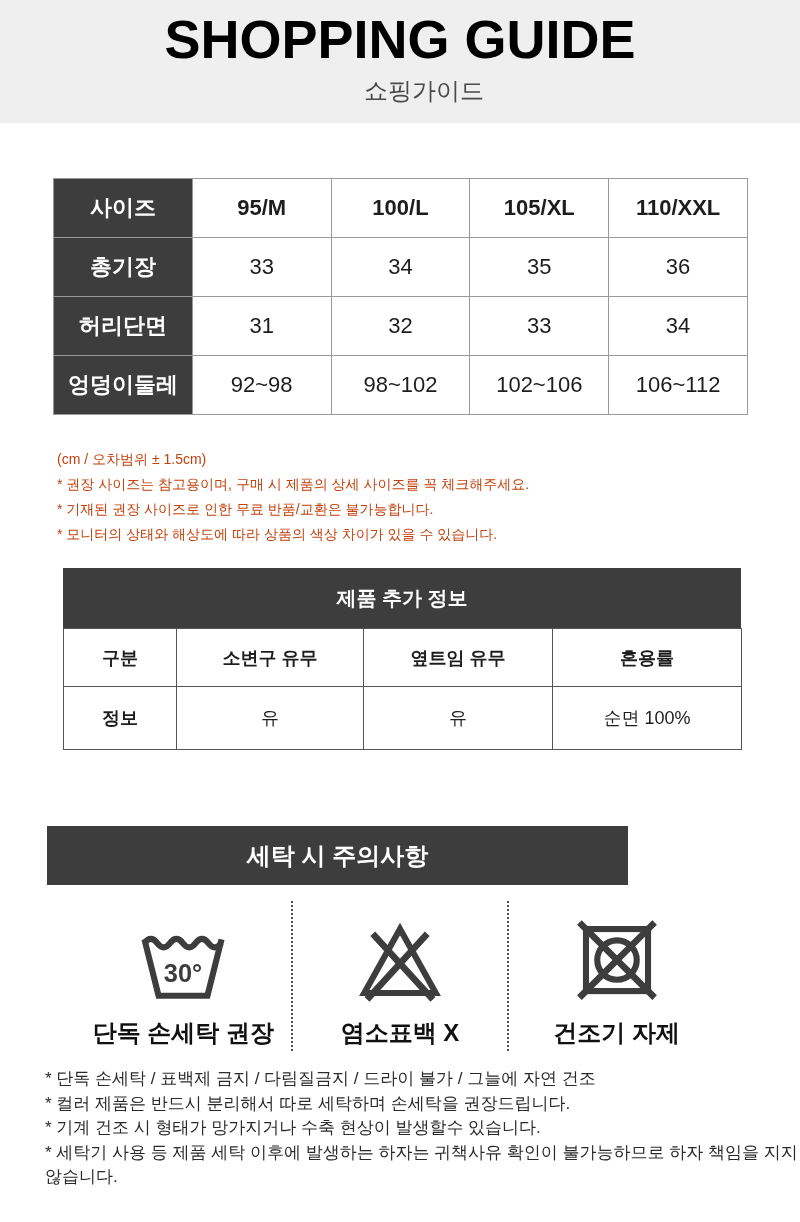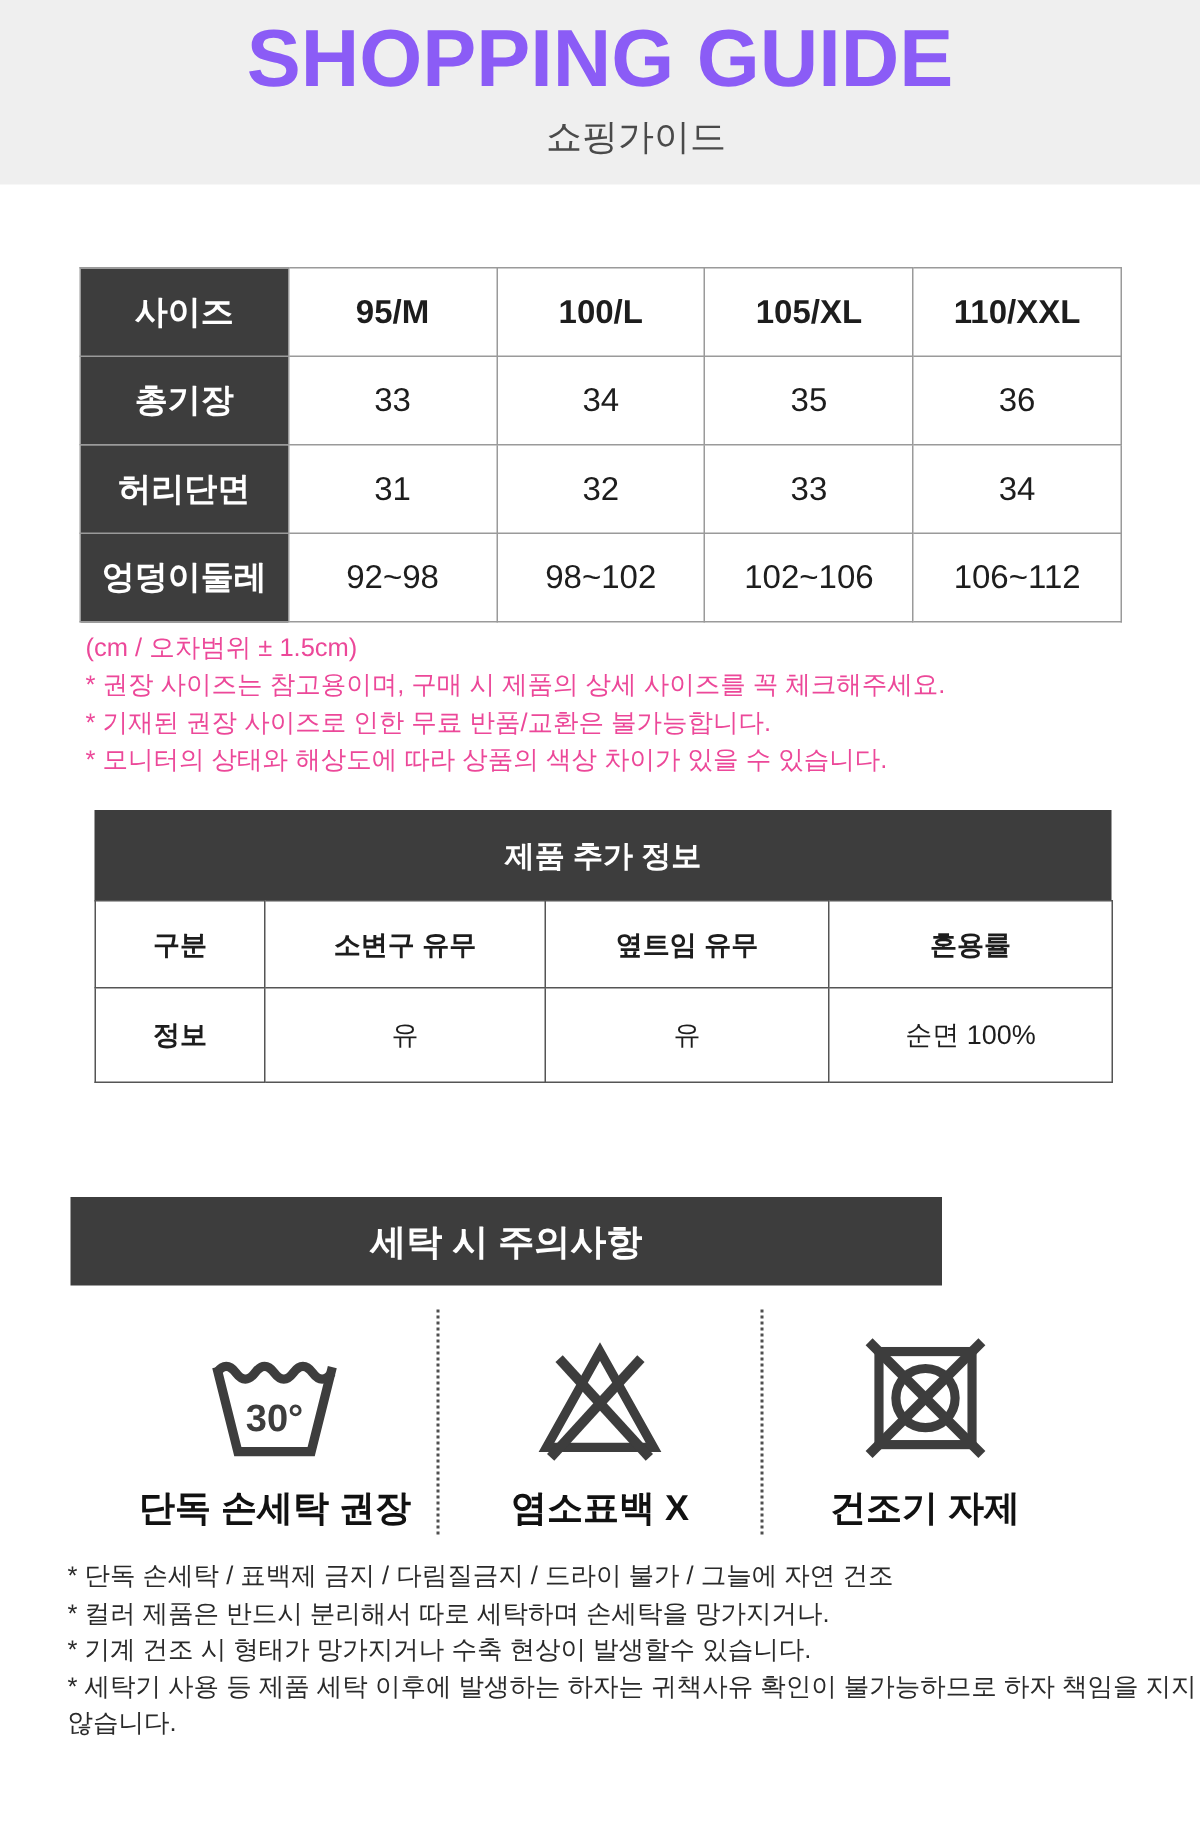--- a/index.html
+++ b/index.html
@@ -4,36 +4,36 @@
 <style>
   html,body{margin:0;padding:0;background:#fff;}
   .page{
     width:800px;height:1222px;margin:0 auto;background:#ffffff;overflow:hidden;
     font-family:"Liberation Sans","DejaVu Sans",sans-serif;color:#1d1d1d;
   }
   
   .header-band{height:123px;background:#efefef;text-align:center;}
   .main-title{
     padding-top:12px;font-size:54px;line-height:1;font-weight:bold;
-    color:#8b5cf6;letter-spacing:0;
+    color:#000000;letter-spacing:0;
   }
   .sub-title{margin-top:9px;font-size:24px;color:#4a4a4a;padding-left:48px;}
 
   
   table{border-collapse:collapse;table-layout:fixed;}
   .size-table{margin:55px 0 0 53px;width:695px;border-radius:28px;}
   .size-table td{
     border:1.5px solid #9a9a9a;height:56px;text-align:center;vertical-align:middle;
     font-size:22px;color:#1d1d1d;background:#fff;
   }
   .size-table td.rowhead{background:#3d3d3d;color:#ffffff;font-weight:bold;}
   .size-table tr.cols td{font-weight:bold;}
 
   
-  .size-notes{margin:4px 0 0 57px;font-size:17px;line-height:25px;color:#ec4899;}
+  .size-notes{margin:32px 0 0 57px;font-size:14px;line-height:25px;color:#c2410c;}
 
   
   .info-wrap{margin:21px 0 0 63px;width:678px;}
   .info-caption{
     height:60px;background:#3d3d3d;color:#fff;font-size:20px;font-weight:bold;
     display:flex;align-items:center;justify-content:center;
   }
   .info-table{width:678px;}
   .info-table td{
     border:1.5px solid #555;text-align:center;vertical-align:middle;
@@ -170,18 +170,18 @@
         <circle cx="50" cy="49" r="21"></circle>
         <path class="cross" d="M10 9 L90 89"></path>
         <path class="cross" d="M90 9 L10 89"></path>
       </svg>
       <div class="care-label">건조기 자제</div>
     </div>
   </div>
 
   <div class="bottom-notes">
     <div>* 단독 손세탁 / 표백제 금지 / 다림질금지 / 드라이 불가 / 그늘에 자연 건조</div>
-    <div>* 컬러 제품은 반드시 분리해서 따로 세탁하며 손세탁을 망가지거나.</div>
+    <div>* 컬러 제품은 반드시 분리해서 따로 세탁하며 손세탁을 권장드립니다.</div>
     <div>* 기계 건조 시 형태가 망가지거나 수축 현상이 발생할수 있습니다.</div>
     <div>* 세탁기 사용 등 제품 세탁 이후에 발생하는 하자는 귀책사유 확인이 불가능하므로 하자 책임을 지지 않습니다.</div>
   </div>
 
 </div>
 
 </body></html>

